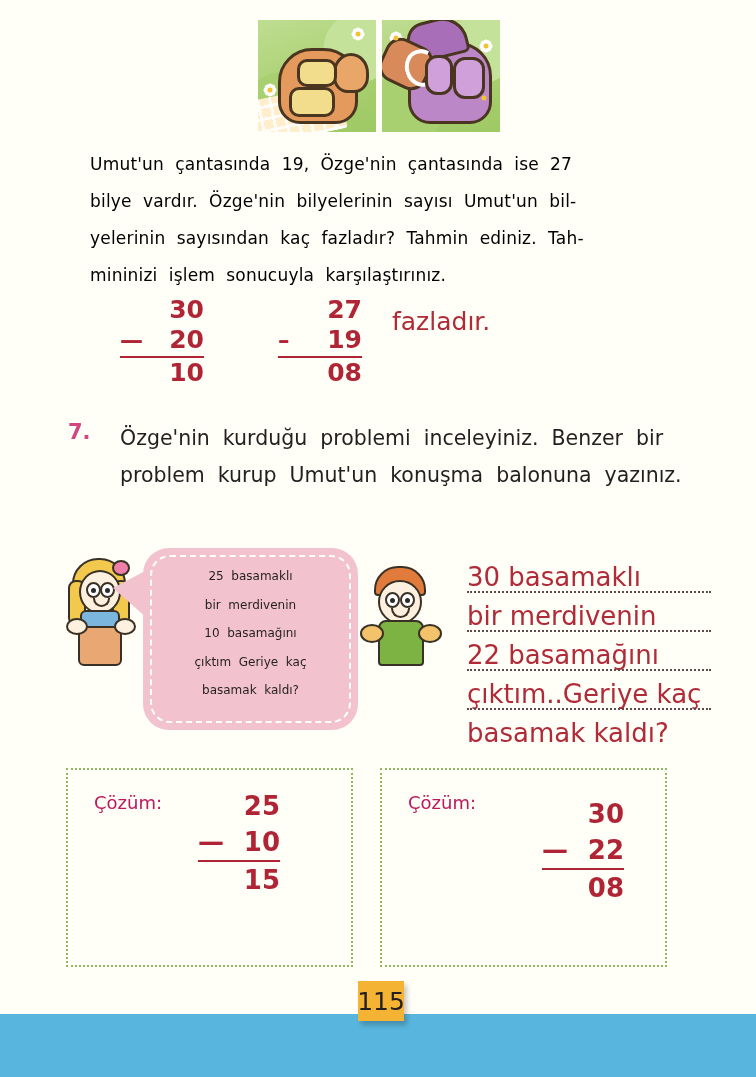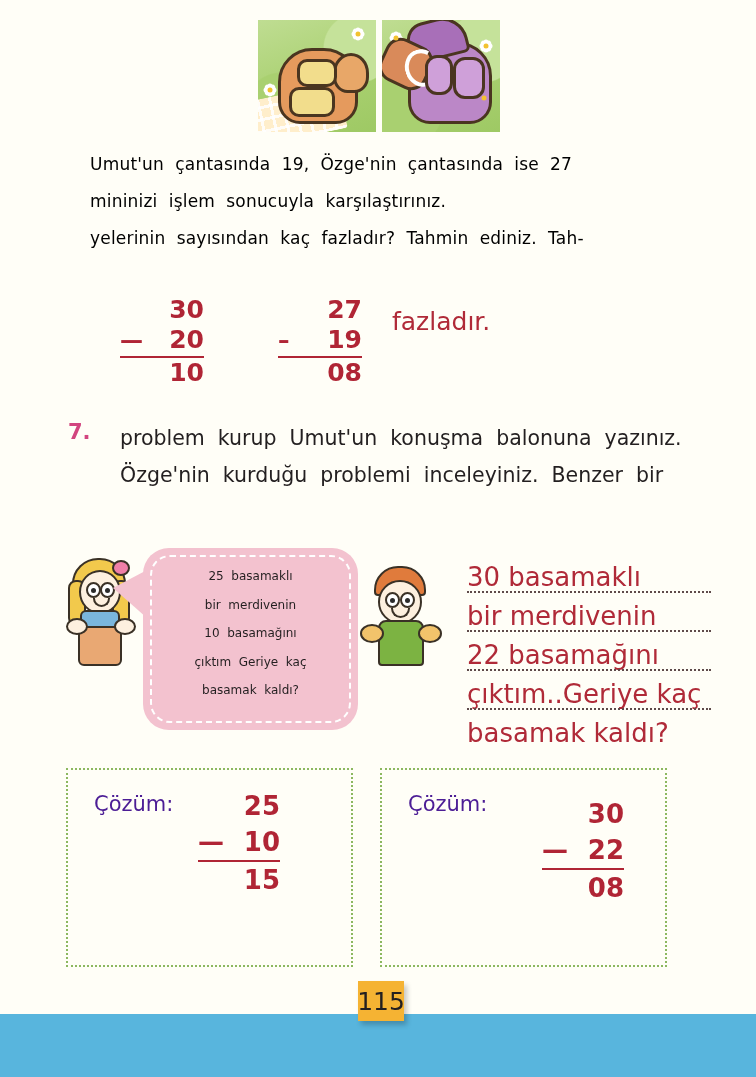--- a/index.html
+++ b/index.html
@@ -106,21 +106,21 @@
      font-size:26px;line-height:39px;font-family:"DejaVu Sans", sans-serif;}
   .hand .l{position:relative;white-space:pre;}
   .hand .l.u::after{content:"";position:absolute;left:0;right:6px;bottom:4px;height:0;
      border-bottom:2px dotted #5e4a4a;}
 
   
   .sbox{position:absolute;top:768px;width:283px;height:195px;border:2px dotted #8cb860;
      background:#fffef7;}
   .sbox.left{left:66px;}
   .sbox.right{left:380px;}
-  .cz{position:absolute;left:26px;top:22px;color:#4c1d95;font-size:21px;
+  .cz{position:absolute;left:26px;top:22px;color:#be185d;font-size:18px;
      font-family:"DejaVu Sans", sans-serif;}
   .calc{position:absolute;color:#b02535;font-weight:600;font-size:26px;line-height:36px;
      font-family:"DejaVu Sans", sans-serif;}
   .calc .ln{position:relative;height:36px;}
   .calc .n{position:absolute;right:0;text-align:center;}
   .calc .mn{position:absolute;left:0;}
   .calc .bar{border-top:2px solid #b02535;}
   .calcL{left:130px;top:18px;width:82px;}
   .calcR{left:160px;top:26px;width:82px;}
 
@@ -177,22 +177,23 @@
         <div class="arm"></div>
         <div class="handle"></div>
         <div class="pk p1"></div>
         <div class="pk p2"></div>
       </div>
     </div>
   </div>
 
   <div class="para">
     <div>Umut'un  çantasında  19,  Özge'nin  çantasında  ise  27</div>
+    <div>bilye  vardır.  Özge'nin  bilyelerinin  sayısı  Umut'un  bil-</div>
+    <div>yelerinin  sayısından  kaç  fazladır?  Tahmin  ediniz.  Tah-</div>
     <div>mininizi  işlem  sonucuyla  karşılaştırınız.</div>
-    <div>yelerinin  sayısından  kaç  fazladır?  Tahmin  ediniz.  Tah-</div>
   </div>
 
   <div class="sum-row">
     <div class="sum s1">
       <div class="ln">
           <span class="n">30</span>
         </div>
       <div class="ln bar-wrap">
         <span class="mn">—</span>
         <span class="n">20</span>
@@ -217,22 +218,22 @@
         </div>
     </div>
   </div>
 
   <div class="note">
     <div>fazladır.</div>
   </div>
 
   <div class="q-num">7.</div>
   <div class="q-body">
+    <div>Özge'nin  kurduğu  problemi  inceleyiniz.  Benzer  bir</div>
     <div>problem  kurup  Umut'un  konuşma  balonuna  yazınız.</div>
-    <div>Özge'nin  kurduğu  problemi  inceleyiniz.  Benzer  bir</div>
   </div>
 
   <div class="girl">
     <div class="ch hair" style="left:6px;top:2px;width:50px;height:40px;border-radius:26px 26px 6px 6px;"></div>
     <div class="ch hair" style="left:2px;top:24px;width:14px;height:42px;border-radius:8px;"></div>
     <div class="ch hair" style="left:46px;top:24px;width:14px;height:42px;border-radius:8px;"></div>
     <div class="ch" style="left:46px;top:4px;width:14px;height:12px;background:#ef7fa8;border:2px solid #3a3126;border-radius:50%;"></div>
     <div class="ch head" style="left:13px;top:14px;width:38px;height:40px;"></div>
     <div class="ch eye" style="left:20px;top:26px;width:11px;height:12px;">
         <div class="pupil" style="position:absolute;left:3px;top:4px;width:5px;height:5px;"></div>

